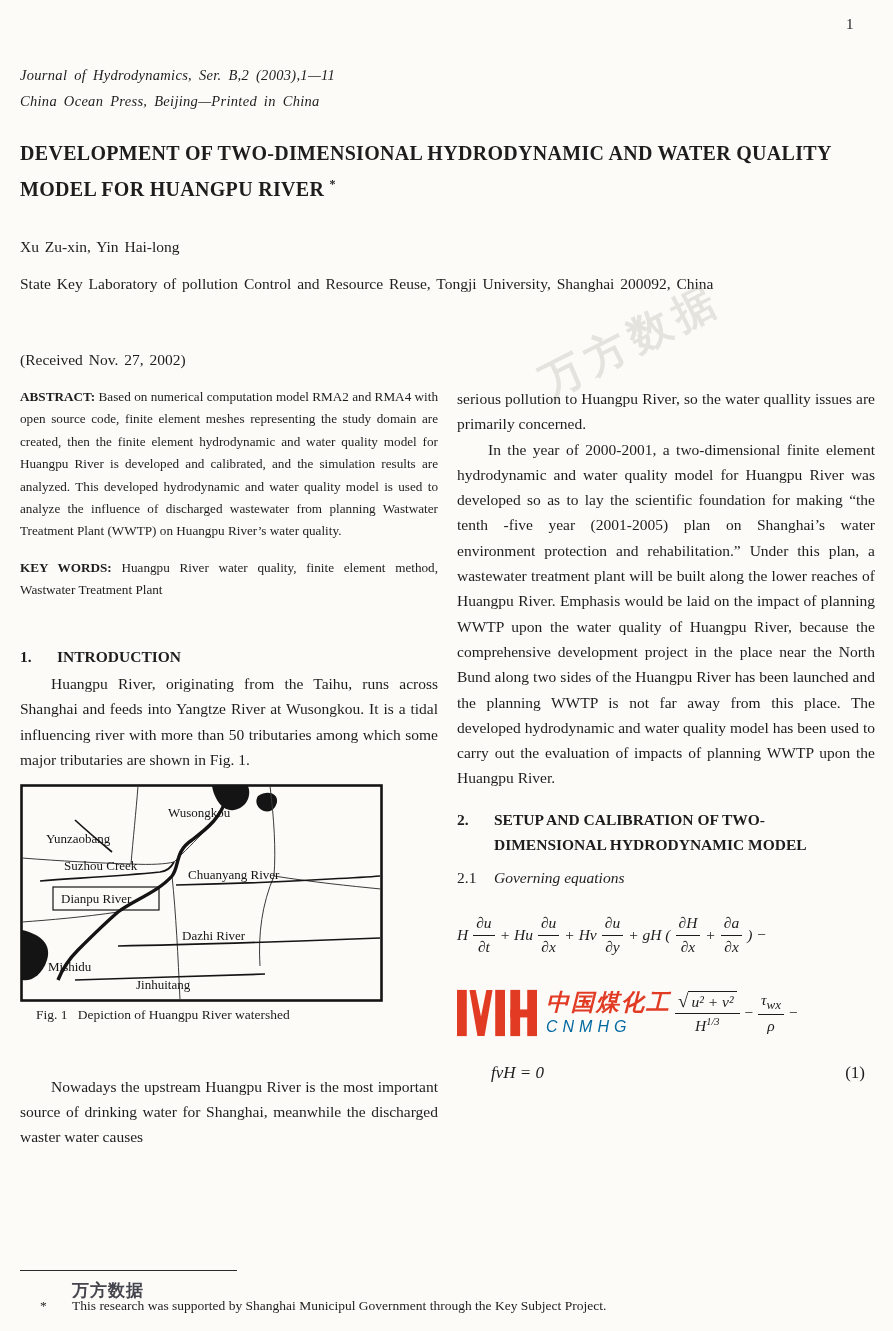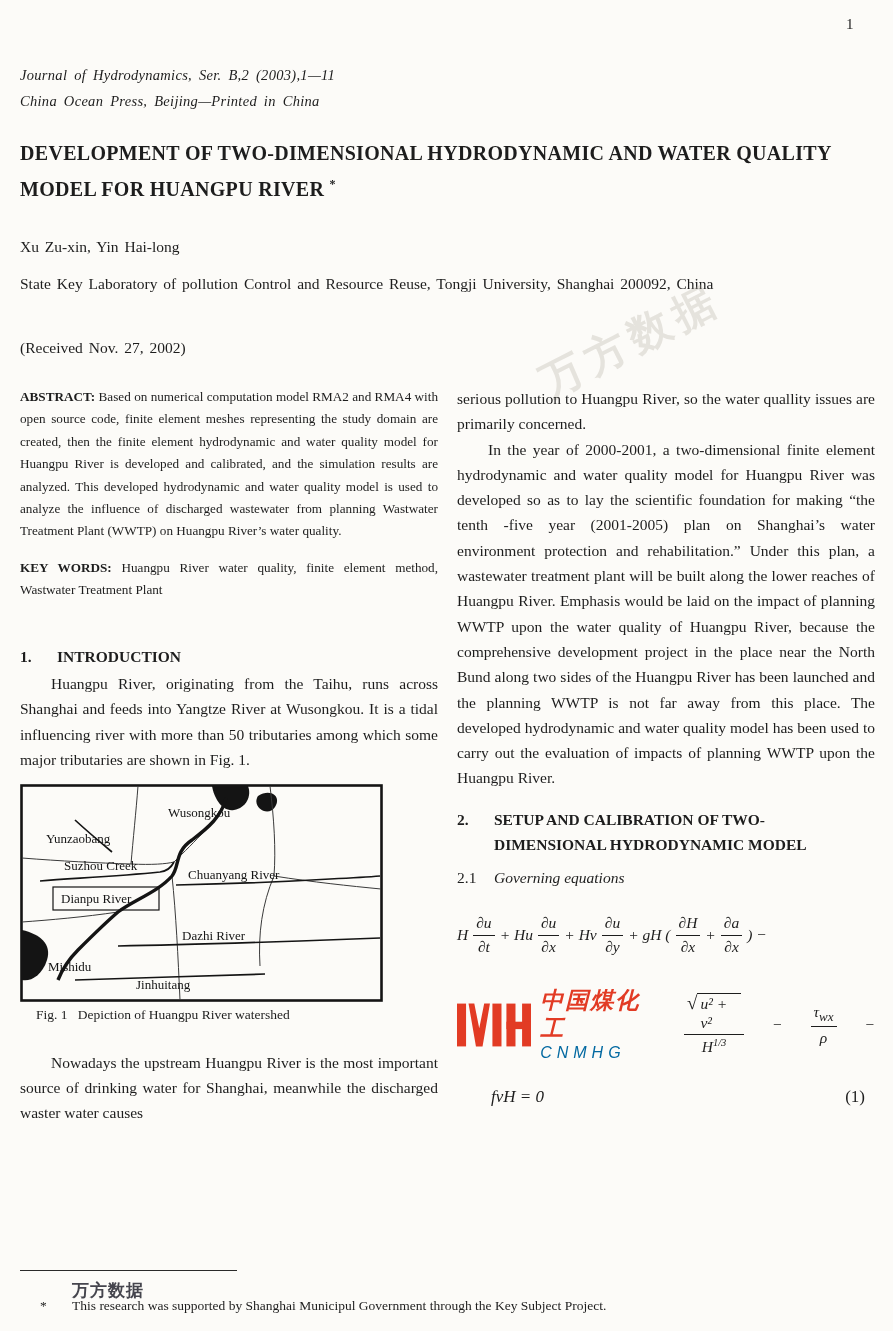--- a/index.html
+++ b/index.html
@@ -9,21 +9,21 @@
     background:#fcfbf8; color:#1d1d1d; overflow:hidden;
     font-family:"Liberation Serif","DejaVu Serif",serif;
     font-size:15.5px; line-height:25.3px;
   }
   .page-number { position:absolute; top:12px; left:846px; font-size:15px; }
   .journal-info { position:absolute; top:62px; left:20px; font-size:14.5px; line-height:26px; word-spacing:3px; letter-spacing:.3px;font-style:italic; }
   .title { position:absolute; top:138px; left:20px; width:858px; font-size:20px; font-weight:bold; line-height:31px; letter-spacing:.3px; }
   .title sup { font-size:12px; }
   .authors { position:absolute; top:234px; left:20px; font-size:15.5px; word-spacing:2px; }
   .affiliation { position:absolute; top:271px; left:20px; width:856px; line-height:26px; word-spacing:2px; }
-  .received { position:absolute; top:335px; left:20px; word-spacing:2px; }
+  .received { position:absolute; top:347px; left:20px; word-spacing:2px; }
 
   .cols { position:absolute; top:386px; left:20px; width:856px; display:flex; gap:19px; }
   .col { width:418px; }
   p { text-align:justify; }
   .indent { text-indent:2em; }
 
   .abstract, .kw { font-size:13.2px; line-height:22.4px; }
   .kw { margin-top:14px; }
   .lbl { font-weight:bold; }
 
@@ -36,28 +36,28 @@
   .sub .num { width:37px; flex:none; }
   .sub .t { font-style:italic; }
 
   figure { margin-top:12px; }
   .map { display:block; }
   .map .b { fill:none; stroke:#3a3a3a; stroke-width:1; }
   .map .river { fill:none; stroke:#141414; stroke-width:3.4; }
   .map .r { fill:none; stroke:#141414; stroke-width:1.7; }
   .map text { font-family:"Liberation Serif","DejaVu Serif",serif; font-size:13px; fill:#141414; }
   figcaption { font-size:13.5px; padding-left:16px; }
-  .p-nowadays { margin-top:22px; }
+  .p-nowadays { margin-top:46px; }
 
   
   .eq-line { display:flex; align-items:center; gap:5px; margin-top:24px; font-style:italic; font-size:15.5px; line-height:1.2; }
   .frac { display:inline-flex; flex-direction:column; align-items:center; }
   .frac .num { padding:0 3px 2px; border-bottom:1.2px solid #1d1d1d; }
   .frac .den { padding-top:2px; }
-  .eq2 { display:flex; align-items:center; gap:28px; margin-top:30px; font-style:italic; font-size:15.5px; line-height:1.2; }
+  .eq2 { display:flex; align-items:center; gap:4px; margin-top:30px; font-style:italic; font-size:15.5px; line-height:1.2; }
   .sqrt { display:inline-flex; align-items:flex-start; }
   .sqrt .rad { font-size:19px; line-height:1; font-style:normal; }
   .sqrt .radicand { border-top:1.2px solid #1d1d1d; padding:1px 3px 0; }
   .eq3 { display:flex; justify-content:space-between; margin-top:20px; padding:0 10px 0 34px; font-size:17px; }
   .eq3 .lhs { font-style:italic; }
 
   
   .cnmhg { display:flex; align-items:center; gap:9px; }
   .logo-text .cn { font-size:23px; font-weight:bold; color:#e23b24; letter-spacing:2px; line-height:28px;
                    font-family:"DejaVu Sans",sans-serif; }

